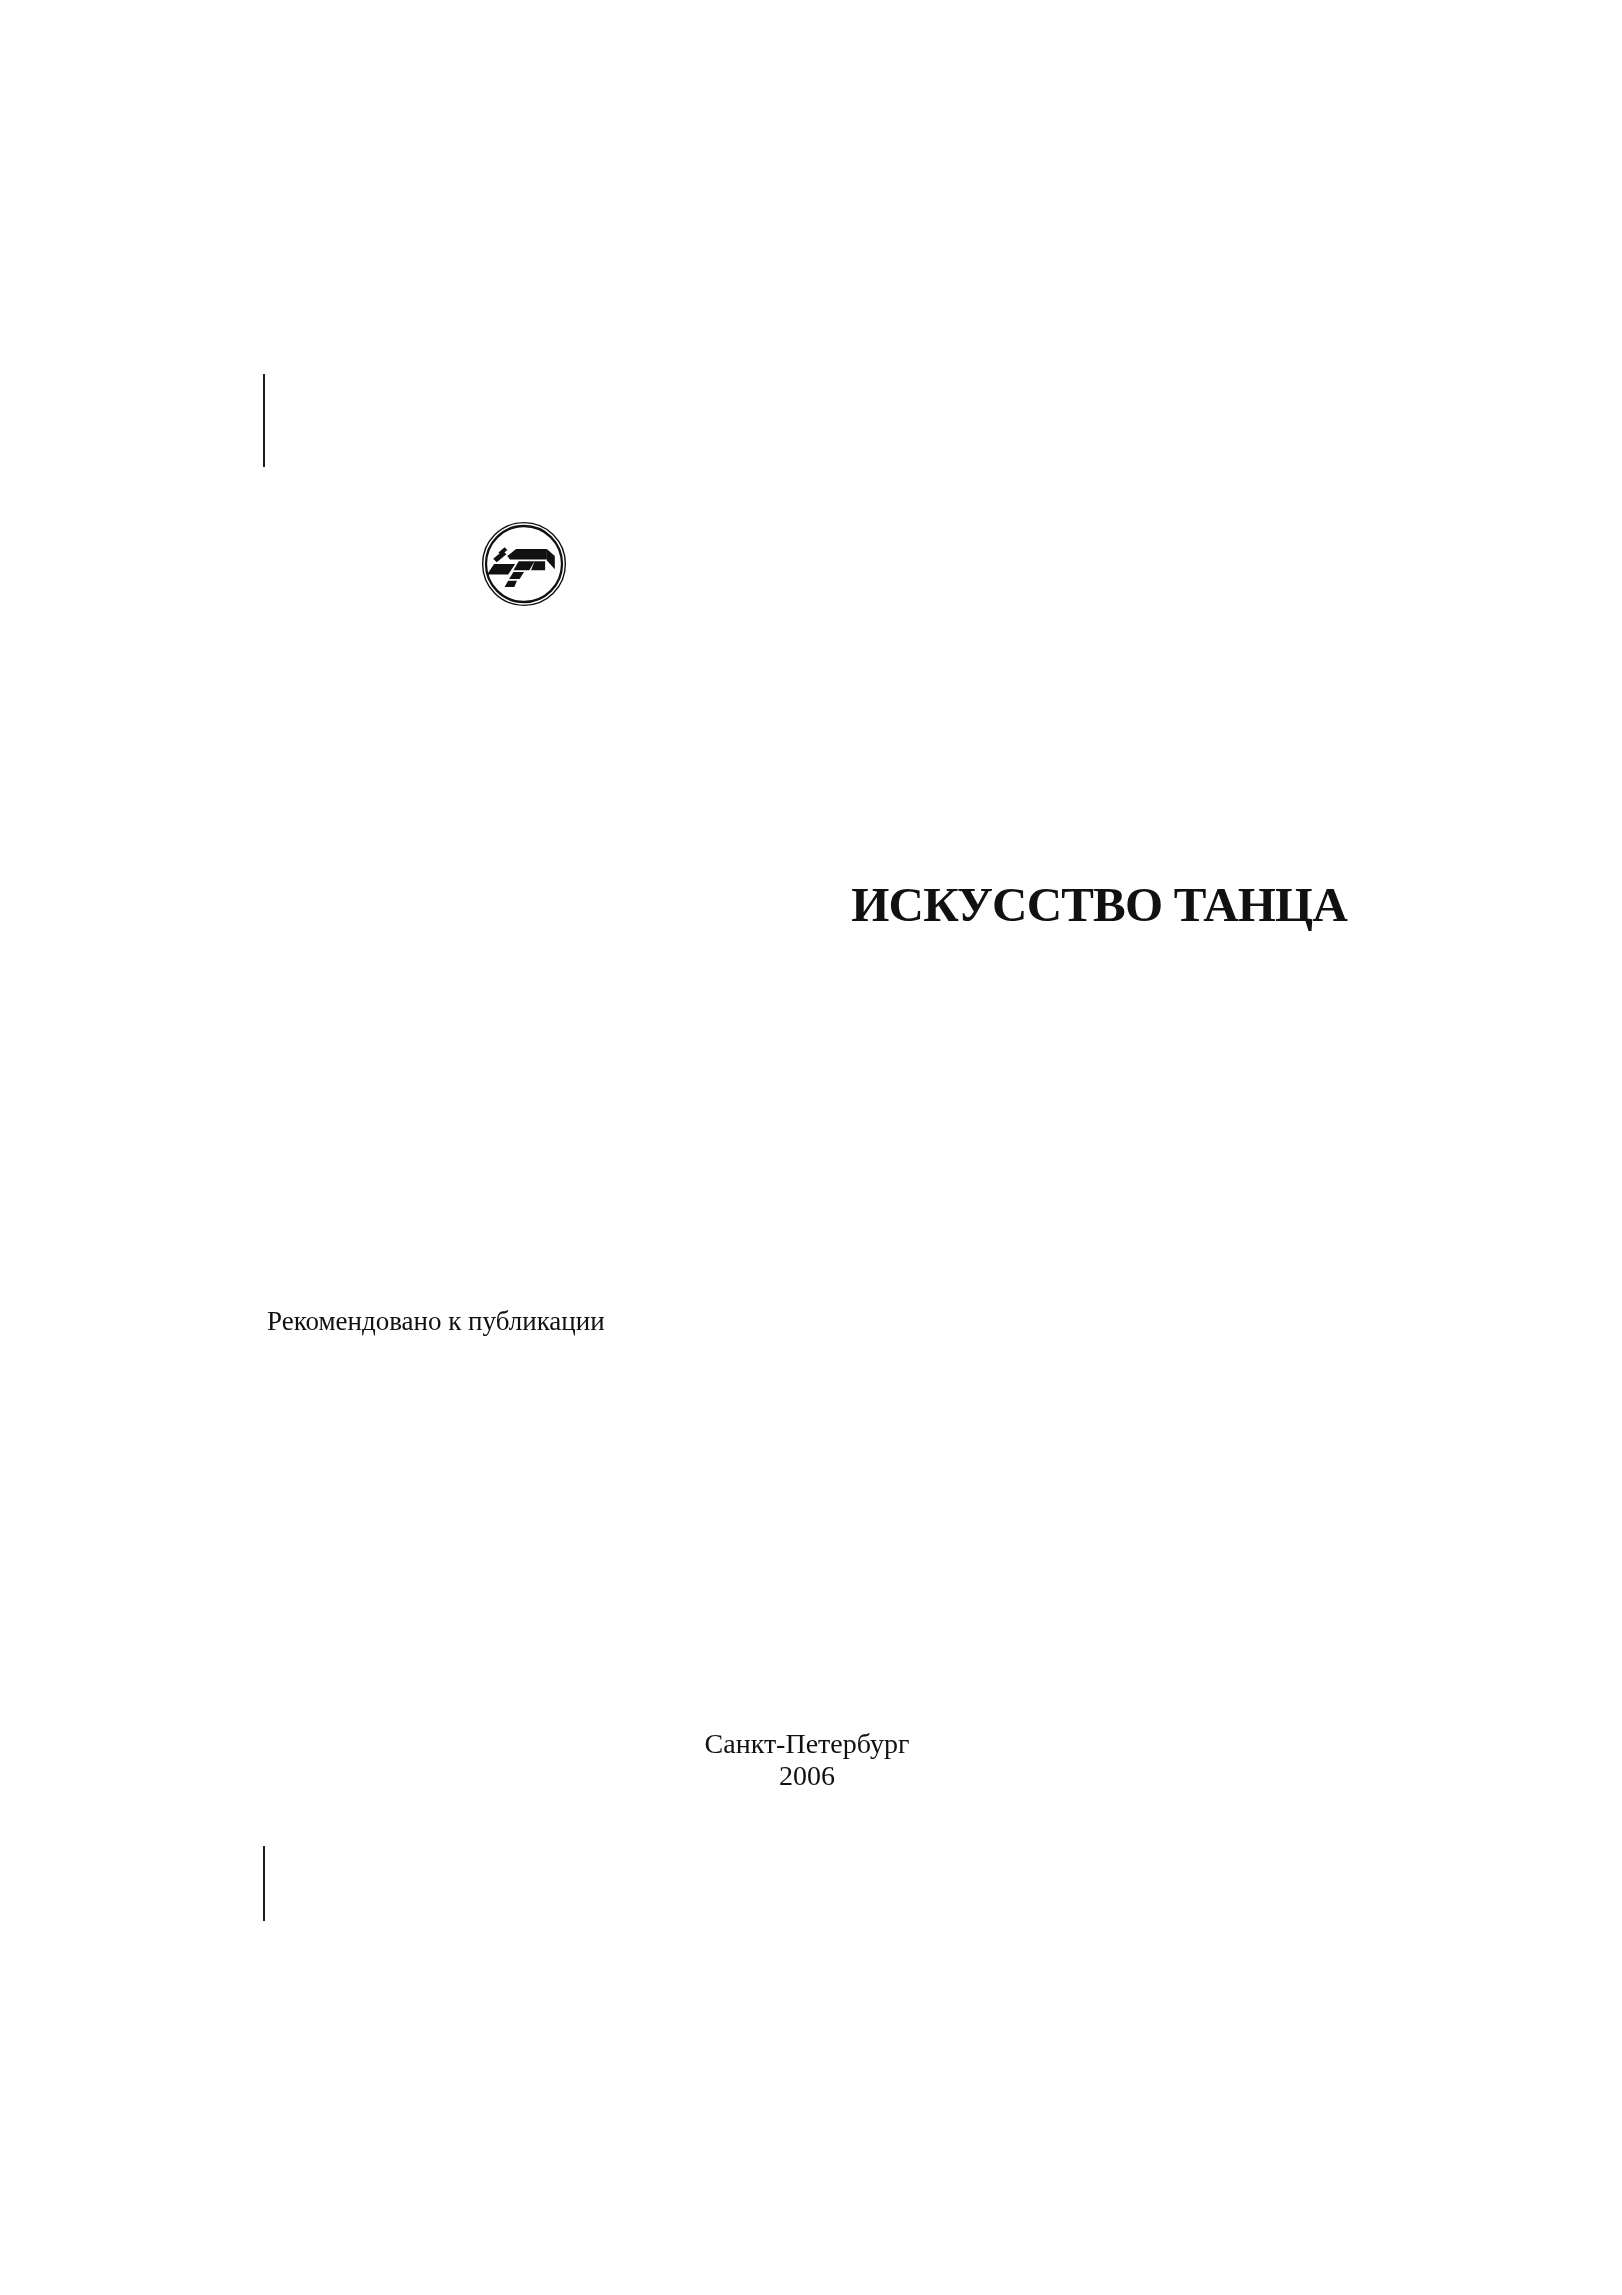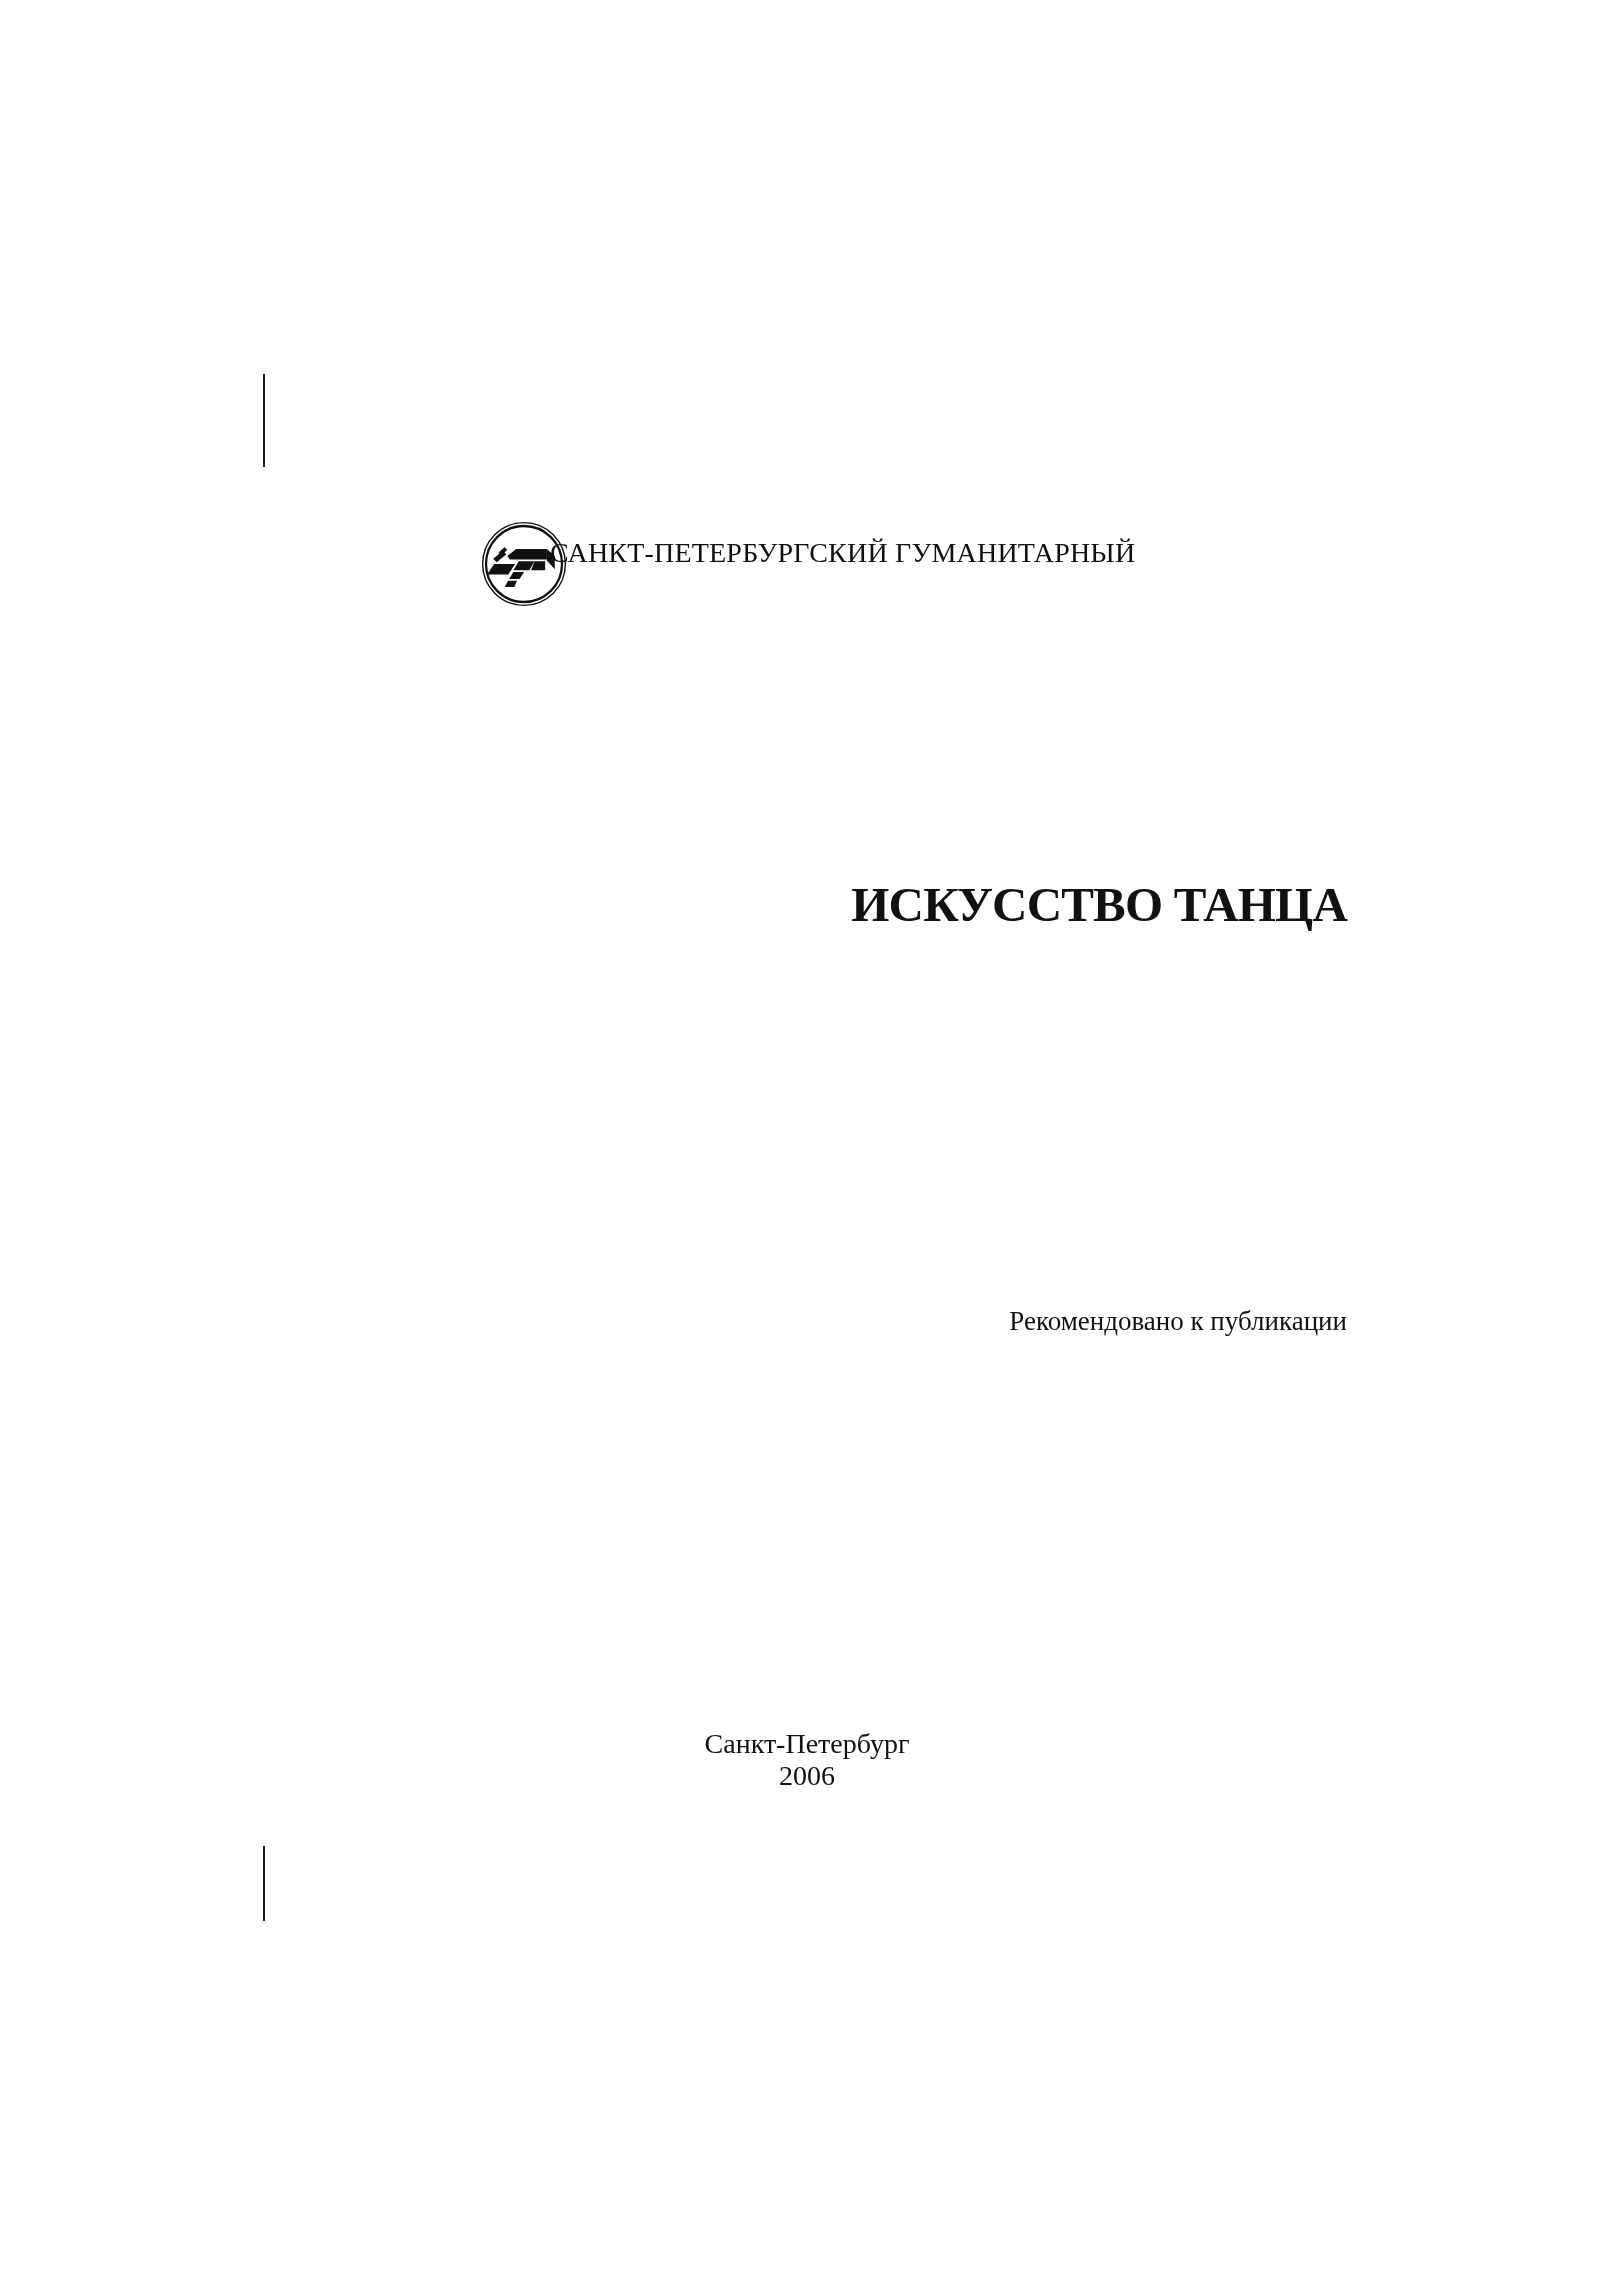--- a/index.html
+++ b/index.html
@@ -68,21 +68,21 @@
     font-size: 30px;
     line-height: 39px;
     white-space: nowrap;
   }
 
   
   .approval {
     left: 267px;
     top: 1305px;
     width: 1080px;
-    text-align: right;
+    text-align: left;
     font-size: 27px;
     line-height: 33px;
     white-space: nowrap;
   }
 
   
   .imprint {
     left: 267px;
     top: 1704px;
     width: 1080px;
@@ -111,21 +111,20 @@
       <polygon points="62,47 74,47 74,57 58,57"></polygon>
       <polygon points="16,50 40,50 32,62 8,62"></polygon>
       <polygon points="44,47 62,47 56,57 38,57"></polygon>
       <polygon points="38,59 50,59 45,67 33,67"></polygon>
       <polygon points="32,69 42,69 39,76 28,76"></polygon>
     </g>
   </svg>
 </div>
 
 <div class="abs univ">
-  <div>САНКТ-ПЕТЕРБУРГСКИЙ ГУМАНИТАРНЫЙ</div>
 </div>
 
 <div class="abs title">
   <div>ИСКУССТВО ТАНЦА</div>
 </div>
 
 <div class="abs subtitle">
 </div>
 
 <div class="abs approval">

